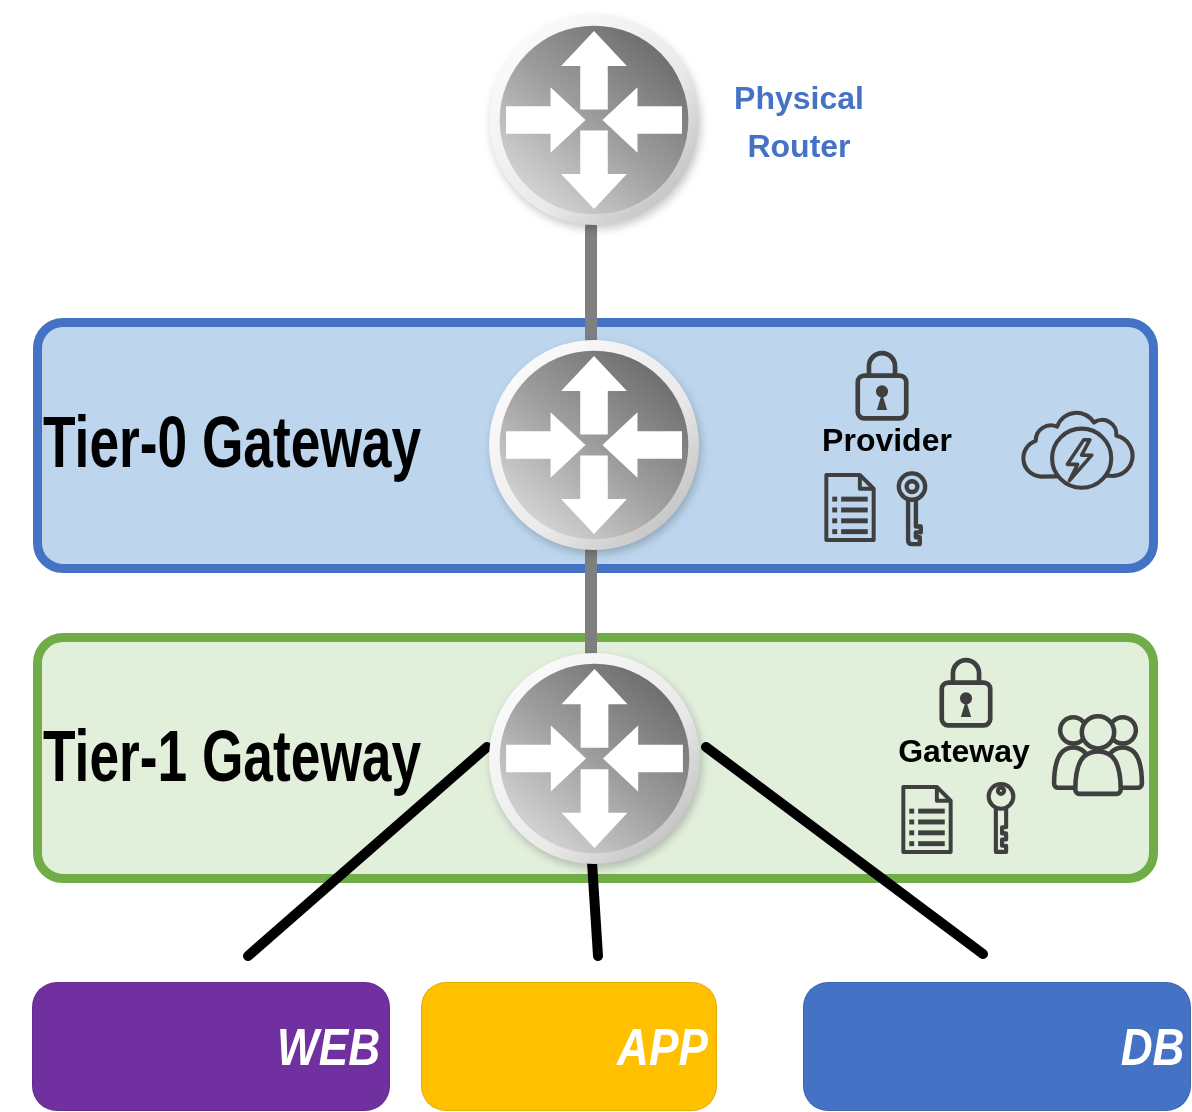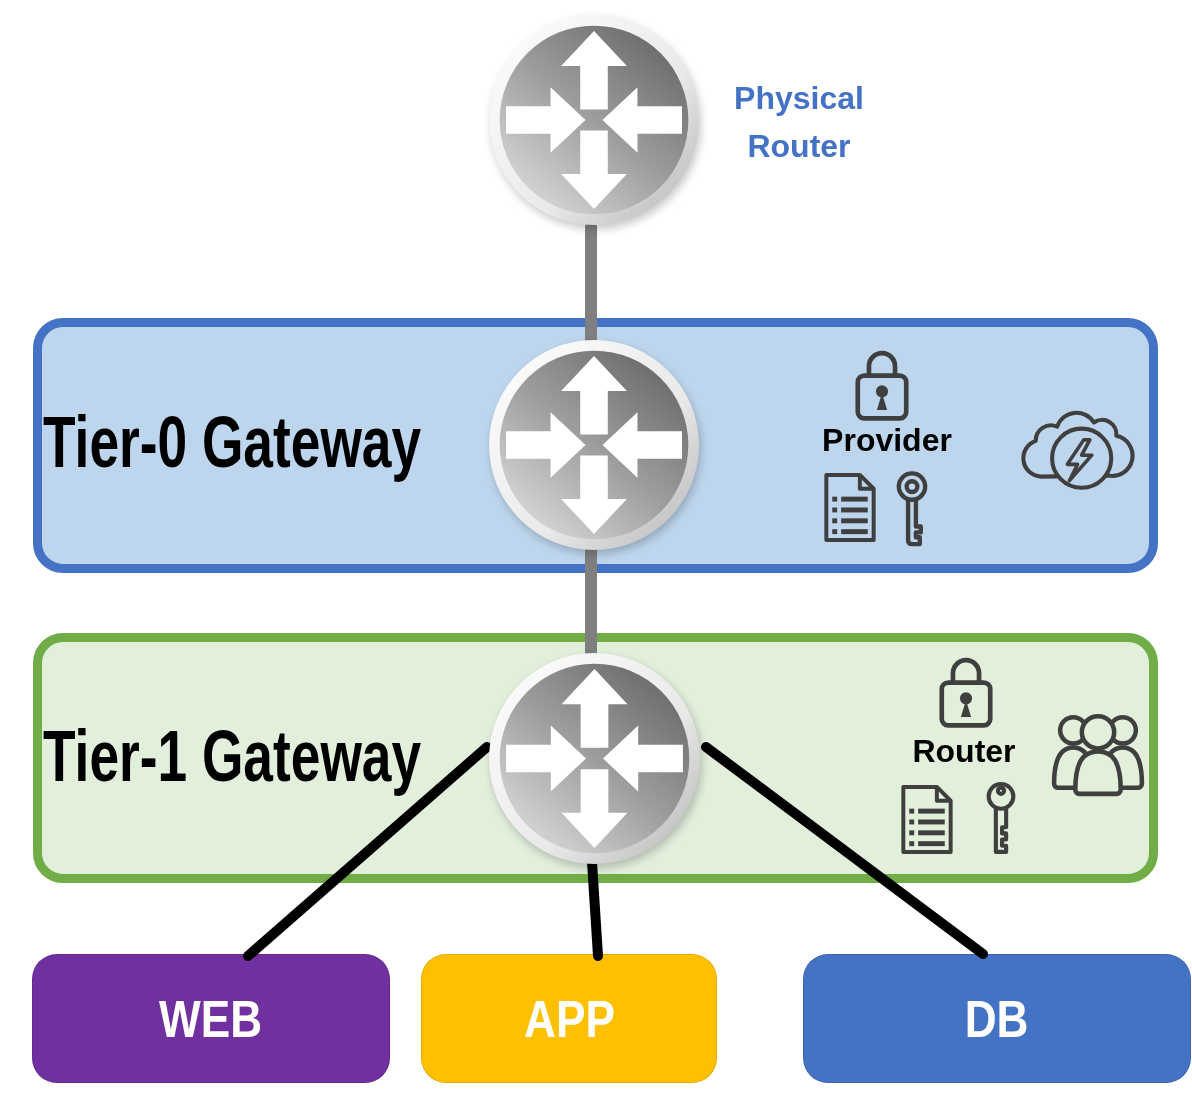--- a/index.html
+++ b/index.html
@@ -37,23 +37,23 @@
   .icon{position:absolute;}
   .t0-lock{left:850px;top:342px;width:64px;height:82px;}
   .t0-doc{left:822px;top:472px;width:56px;height:71px;}
   .t0-key{left:892px;top:470px;width:40px;height:78px;}
   .t0-cloud{left:1010px;top:395px;width:128px;height:102px;}
   .t1-lock{left:935px;top:649px;width:62px;height:82px;}
   .t1-doc{left:899px;top:784px;width:56px;height:71px;}
   .t1-key{left:982px;top:782px;width:38px;height:74px;}
   .t1-group{left:1045px;top:705px;width:106px;height:96px;}
   .workload{
-    position:absolute;top:954px;height:129px;border-radius:25px;
-    display:flex;align-items:center;justify-content:center;
-    border:1px solid rgba(0,0,0,0.10);box-sizing:border-box;
+    position:absolute;top:982px;height:129px;border-radius:25px;
+    display:flex;align-items:center;justify-content:flex-end;
+    border:1px solid rgba(0,0,0,0.10);box-sizing:border-box;font-style:italic;
   }
   .workload-web{left:32px;width:358px;}
   .workload-app{left:421px;width:296px;}
   .workload-db{left:803px;width:388px;}
   .workload-label{
     color:#ffffff;font-size:52px;font-weight:700;letter-spacing:0px;
     transform:scaleX(0.85);transform-origin:center;
   }
   .lines{position:absolute;left:0;top:0;width:1192px;height:1112px;pointer-events:none;}
   .hidden-defs{position:absolute;width:0;height:0;overflow:hidden;}
@@ -116,21 +116,21 @@
   <svg class="router router-t1" viewBox="0 0 200 200">
     <use href="#routerSym"></use>
   </svg>
 
   <div class="phys-label" style="color: rgb(68, 114, 196);">Physical Router</div>
 
   <div class="tier-label tier0-label">Tier-0 Gateway</div>
   <div class="tier-label tier1-label">Tier-1 Gateway</div>
 
   <div class="role-label provider-label">Provider</div>
-  <div class="role-label tenant-label">Router</div>
+  <div class="role-label tenant-label">Gateway</div>
 
   <svg class="icon t0-lock" viewBox="0 0 66 88" fill="none" stroke="#3f3f3f" stroke-width="5" stroke-linejoin="round">
     <path d="M19,36 V26 A14,14 0 0 1 47,26 V36"></path>
     <rect x="7" y="36" width="52" height="46" rx="7"></rect>
     <circle cx="33" cy="53" r="6.5" fill="#3f3f3f" stroke="none"></circle>
     <path d="M33,55 L27.5,73 H38.5 Z" fill="#3f3f3f" stroke="none"></path>
   </svg>
   <svg class="icon t0-doc" viewBox="0 0 56 72" fill="none" stroke="#3f3f3f" stroke-width="4" stroke-linejoin="round">
     <path d="M4,3 H38 L52,17 V69 H4 Z"></path>
     <path d="M38,3 V17 H52"></path>

